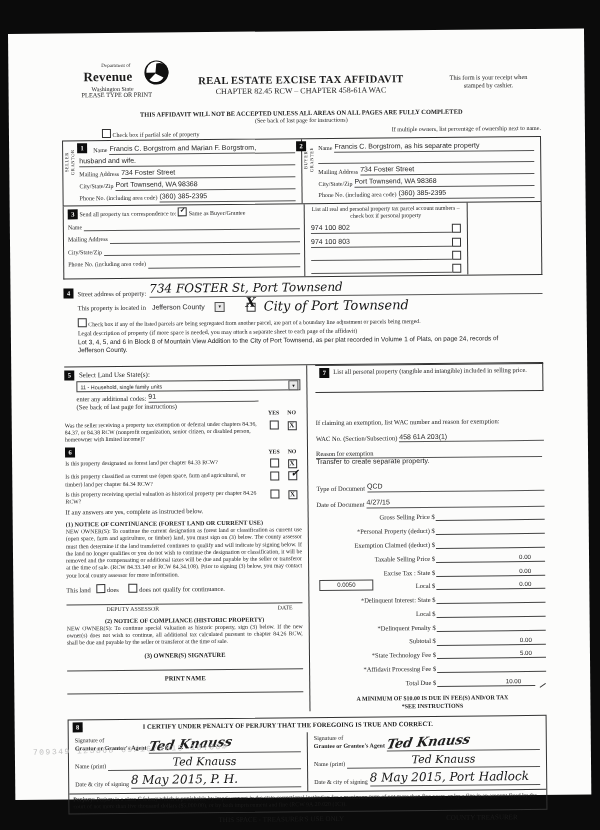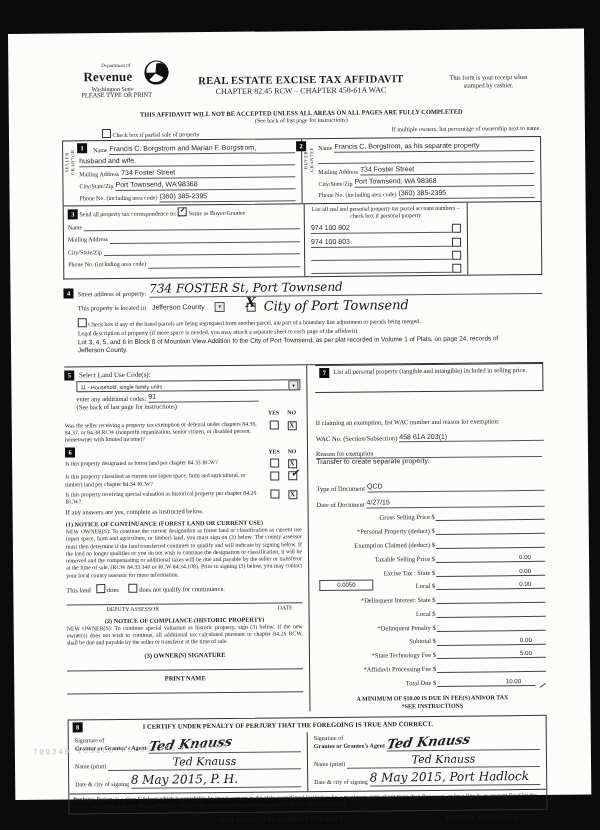--- a/index.html
+++ b/index.html
@@ -252,21 +252,21 @@
       <span>Check box if any of the listed parcels are being segregated from another parcel, are part of a boundary line adjustment or parcels being merged.</span>
     </div>
     <div class="legal">Legal description of property (if more space is needed, you may attach a separate sheet to each page of the affidavit)</div>
     <div class="legalval">Lot 3, 4, 5, and 6 in Block 8 of Mountain View Addition to the City of Port Townsend, as per plat recorded in Volume 1 of Plats, on page 24, records of Jefferson County.</div>
   </div>
 
   <div class="mid">
     <div class="mcl">
       <div style="margin-top:1px;">
         <span class="badge">5</span>
-        <span style="font-size:7px;margin-left:3px;">Select Land Use Code(s):</span>
+        <span style="font-size:7px;margin-left:3px;">Select Land Use State(s):</span>
       </div>
       <div class="luc">
         <span>11 - Household, single family units</span>
         <span class="dd">▾</span>
       </div>
       <div style="margin-left:12px;display:flex;align-items:flex-end;">
         <span>enter any additional codes:</span>
         <span class="ul typed" style="width:110px;margin-left:2px;">91</span>
       </div>
       <div style="margin-left:12px;">(See back of last page for instructions)</div>

